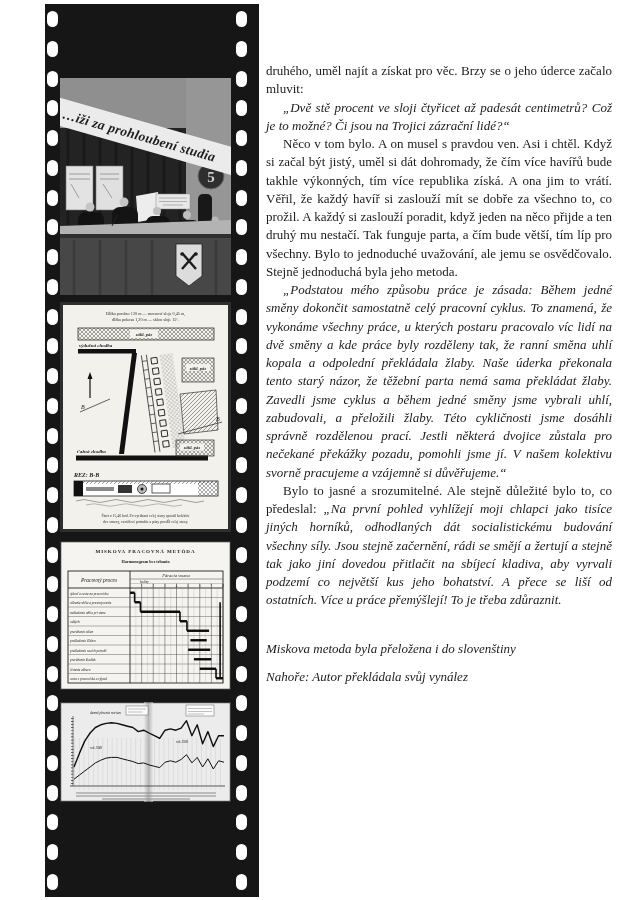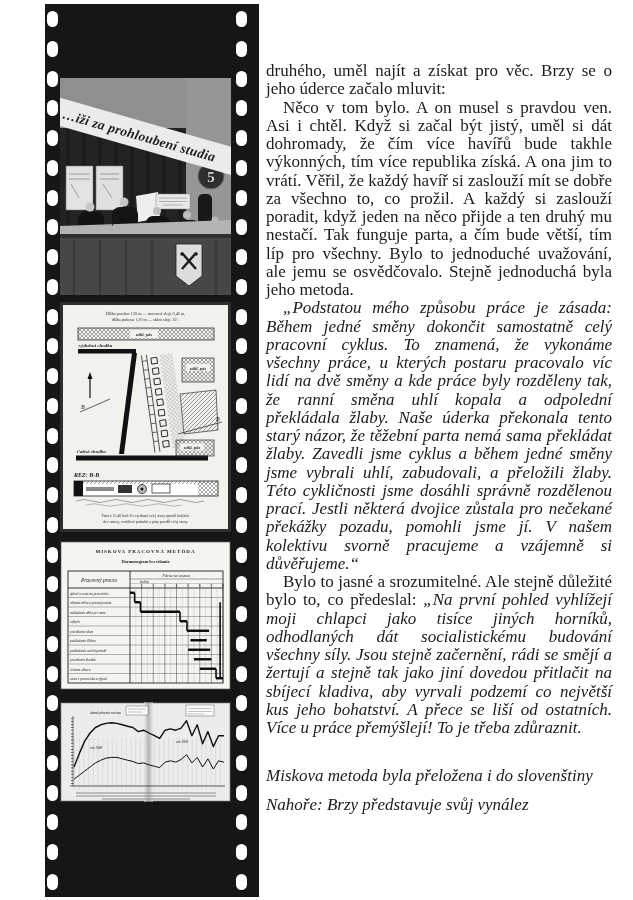--- a/index.html
+++ b/index.html
@@ -13,21 +13,21 @@
   .hole{width:11px;height:16px;background:#fff;border-radius:5.5px;}
   .frame{position:absolute;left:15px;width:171px;background:#fff;overflow:hidden;}
   .f1{top:74px;height:217px}
   .f2{top:298px;height:230px}
   .f3{top:537px;height:149px}
   .f4{top:698px;height:100px}
   .frame svg{display:block;width:100%;height:100%}
 
   
   .text-col{position:absolute;left:266px;top:62px;width:346px;color:#1b1b1b;}
-  .text-col p{margin:0;font-size:17px;line-height:18.25px;text-align:justify;text-indent:17px;}
+  .text-col p{margin:0;font-size:13px;line-height:18.25px;text-align:justify;text-indent:17px;}
   .text-col p.noindent{text-indent:0;}
   .quote,.i{font-style:italic;}
   .caption{font-style:italic;text-align:right;text-indent:0 !important;font-size:13.6px;}
   .cap1{margin-top:30px !important;}
   .cap2{margin-top:10px !important;}
 
   
   text{font-family:"Liberation Serif",serif;fill:#1c1c1c;}
   .gh{font-size:3.2px;}
   .gtitle{font-size:5px;font-weight:bold;letter-spacing:1px;}
@@ -401,20 +401,21 @@
           <line x1="16" y1="91" x2="156" y2="91"></line>
           <line x1="16" y1="94" x2="156" y2="94"></line>
           <line x1="42" y1="97" x2="130" y2="97"></line>
         </g>
       </svg>
     </div>
   </div>
 
   <div class="text-col">
     <p class="noindent">druhého, uměl najít a získat pro věc. Brzy se o jeho úderce začalo mluvit:</p>
+    <p class="quote">„Dvě stě procent ve sloji čtyřicet až padesát centimetrů? Což je to možné? Či jsou na Trojici zázrační lidé?“</p>
     <p>Něco v tom bylo. A on musel s pravdou ven. Asi i chtěl. Když si začal být jistý, uměl si dát dohromady, že čím více havířů bude takhle výkonných, tím více republika získá. A ona jim to vrátí. Věřil, že každý havíř si zaslouží mít se dobře za všechno to, co prožil. A každý si zaslouží poradit, když jeden na něco přijde a ten druhý mu nestačí. Tak funguje parta, a čím bude větší, tím líp pro všechny. Bylo to jednoduché uvažování, ale jemu se osvědčovalo. Stejně jednoduchá byla jeho metoda.</p>
     <p class="quote">„Podstatou mého způsobu práce je zásada: Během jedné směny dokončit samostatně celý pracovní cyklus. To znamená, že vykonáme všechny práce, u kterých postaru pracovalo víc lidí na dvě směny a kde práce byly rozděleny tak, že ranní směna uhlí kopala a odpolední překládala žlaby. Naše úderka překonala tento starý názor, že těžební parta nemá sama překládat žlaby. Zavedli jsme cyklus a během jedné směny jsme vybrali uhlí, zabudovali, a přeložili žlaby. Této cykličnosti jsme dosáhli správně rozdělenou prací. Jestli některá dvojice zůstala pro nečekané překážky pozadu, pomohli jsme jí. V našem kolektivu svorně pracujeme a vzájemně si důvěřujeme.“</p>
     <p><span>Bylo to jasné a srozumitelné. Ale stejně důležité bylo to, co předeslal: </span><span class="i">„Na první pohled vyhlížejí moji chlapci jako tisíce jiných horníků, odhodlaných dát socialistickému budování všechny síly. Jsou stejně začernění, rádi se smějí a žertují a stejně tak jako jiní dovedou přitlačit na sbíjecí kladiva, aby vyrvali podzemí co největší kus jeho bohatství. A přece se liší od ostatních. Více u práce přemýšlejí! To je třeba zdůraznit.</span></p>
     <p class="caption cap1">Miskova metoda byla přeložena i do slovenštiny</p>
-    <p class="caption cap2">Nahoře: Brzy představuje svůj vynález</p>
+    <p class="caption cap2">Nahoře: Autor překládala svůj vynález</p>
   </div>
 
 </div>
 
 </body></html>

